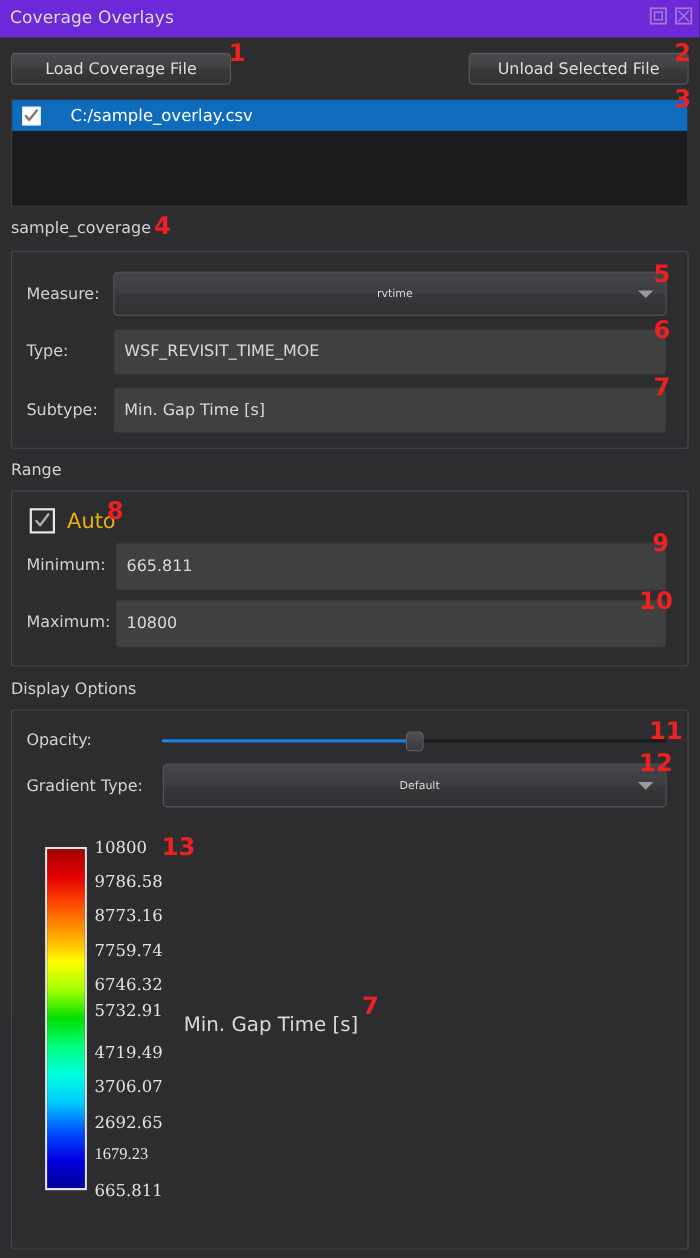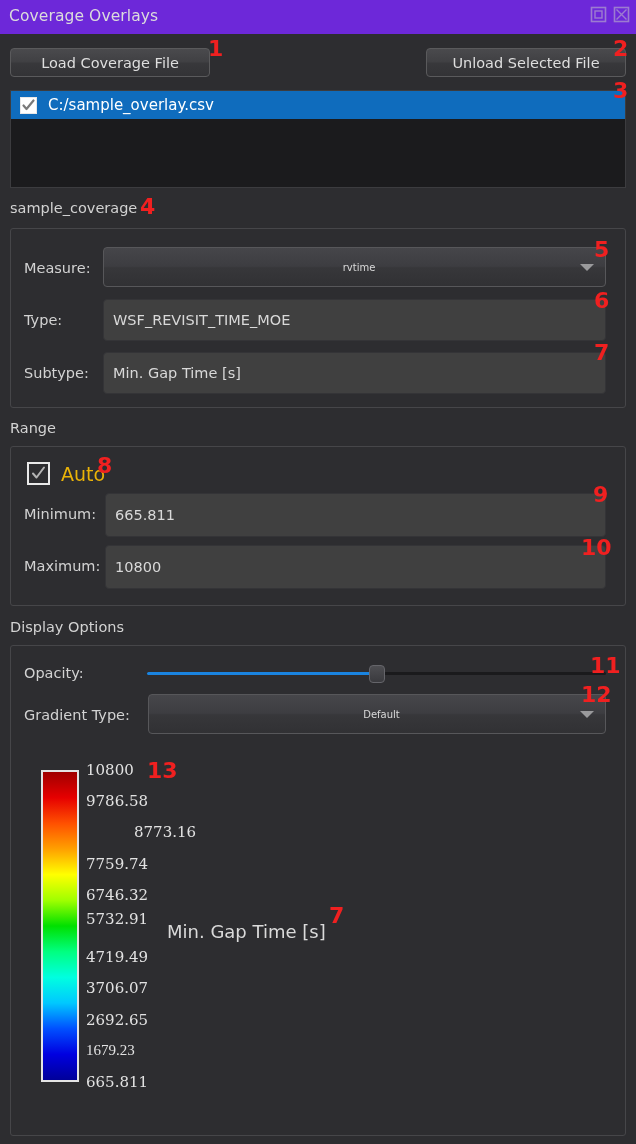--- a/index.html
+++ b/index.html
@@ -78,20 +78,21 @@
   }
   .list-row {
     position: absolute;
     left: 0; top: 0;
     width: 100%; height: 28px;
     background: #0f6cbd;
     display: flex;
     align-items: center;
     box-sizing: border-box;
     padding-left: 9px;
+    gap: 16px;
   }
   .list-check {
     width: 17px; height: 17px;
     background: #ffffff;
     border: 1px solid #e8e8e8;
     box-sizing: border-box;
     position: relative;
     flex: 0 0 auto;
   }
   .list-check svg { position: absolute; left: 1px; top: 1px; }
@@ -361,21 +362,21 @@
   <span>Default</span>
   <span class="combo-arrow"></span>
 </div>
 
 <div class="colorbar">
   <div class="colorbar-grad" id="colorbar-grad" style="background: linear-gradient(rgb(160, 0, 0), rgb(230, 0, 0), rgb(255, 80, 0), rgb(255, 160, 0), rgb(255, 255, 0), rgb(160, 255, 0), rgb(0, 224, 0), rgb(0, 255, 128), rgb(0, 255, 224), rgb(0, 200, 255), rgb(0, 80, 255), rgb(0, 0, 224), rgb(0, 0, 153));"></div>
 </div>
 <div class="tick-list" id="tick-list">
     <div class="tick" style="top: -1px;">10800</div>
     <div class="tick" style="top: 30.2px;">9786.58</div>
-    <div class="tick" style="top: 61.4px; margin-left: 48px;">8773.16</div>
+    <div class="tick" style="top: 61.4px;">8773.16</div>
     <div class="tick" style="top: 92.6px;">7759.74</div>
     <div class="tick" style="top: 123.8px;">6746.32</div>
     <div class="tick" style="top: 148px;">5732.91</div>
     <div class="tick" style="top: 186.2px;">4719.49</div>
     <div class="tick" style="top: 217.4px;">3706.07</div>
     <div class="tick" style="top: 248.6px;">2692.65</div>
     <div class="tick" style="top: 279.8px; font-family: Liberation Serif, serif;">1679.23</div>
     <div class="tick" style="top: 311px;">665.811</div>
   </div>
 <div class="legend-title">Min. Gap Time [s]</div>

